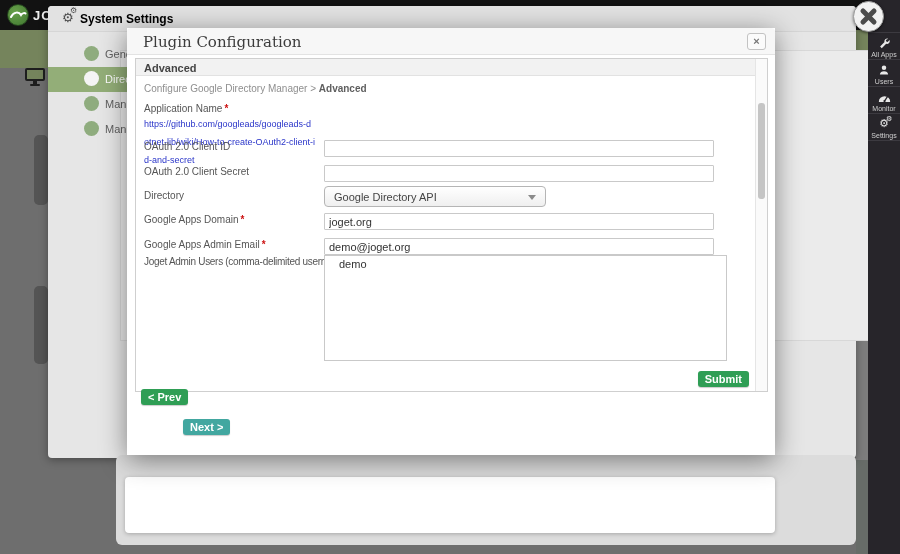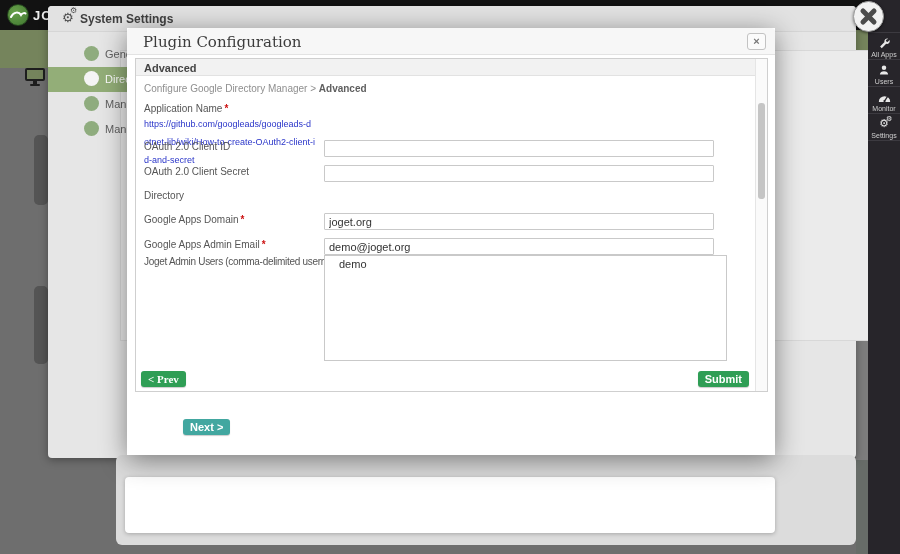--- a/index.html
+++ b/index.html
@@ -30,21 +30,21 @@
   .sb-stack{position:absolute;left:0;top:32px;width:32px;border-top:1px solid #3c3a40;}
 
   .big-close{position:absolute;left:853px;top:1px;width:31px;height:31px;border-radius:50%;
              background:#f2f2f2;border:1px solid #9a9a9a;box-shadow:0 1px 3px rgba(0,0,0,.5);}
 
   
   .settings-panel{position:absolute;left:48px;top:6px;width:808px;height:452px;background:#e6e6e6;
                   border-radius:4px;box-shadow:0 2px 8px rgba(0,0,0,.35);}
   .sp-header{position:absolute;left:0;top:0;width:100%;height:26px;background:#e2e2e2;
              border-bottom:1px solid #d6d6d6;border-radius:4px 4px 0 0;}
-  .sp-title{position:absolute;left:32px;top:6px;font-size:12px;font-weight:bold;color:#404040;}
+  .sp-title{position:absolute;left:32px;top:6px;font-size:12px;font-weight:bold;color:#000000;}
   .sp-gear{position:absolute;left:14px;top:4px;font-family:"DejaVu Sans",sans-serif;color:#4d4d4d;font-size:13px;}
   .sp-gear .g2{position:absolute;left:8px;top:-4px;font-size:8px;}
   .panel-card{position:absolute;left:72px;top:44px;width:780px;height:291px;background:#ebebeb;
               border:1px solid #d8d8d8;}
   .menu{position:absolute;left:0;top:36px;width:230px;}
   .menu-item{position:relative;height:25px;cursor:pointer;}
   .menu-item .dot{position:absolute;left:36px;top:4px;width:15px;height:15px;border-radius:50%;background:#8fac7e;}
   .menu-item .mlabel{position:absolute;left:57px;top:6px;font-size:11px;color:#5f5f5f;white-space:nowrap;}
   .menu-item.active{background:#93ae78;}
   .menu-item.active .dot{background:#f4f4f4;}
@@ -169,39 +169,43 @@
       </div>
       <div class="f-link" style="top:56px;">https://github.com/googleads/googleads-dotnet-lib/wiki/How-to-create-OAuth2-client-id-and-secret</div>
 
       <div class="f-label" style="top:82px;">OAuth 2.0 Client ID</div>
       <input class="txt-input" style="top: 81px;" value="">
 
       <div class="f-label" style="top:107px;">OAuth 2.0 Client Secret</div>
       <input class="txt-input" style="top: 106px;" value="">
 
       <div class="f-label" style="top:131px;text-align:center;">Directory</div>
+      <div class="sel" style="top:127px;">
+        <span class="sel-text">Google Directory API</span>
+        <span class="caret"></span>
+      </div>
 
       <div class="f-label" style="top:155px;">
         <span>Google Apps Domain</span><span class="req">*</span>
       </div>
       <input class="txt-input" style="top: 154px;" value="joget.org">
 
       <div class="f-label" style="top:180px;">
         <span>Google Apps Admin Email</span><span class="req">*</span>
       </div>
       <input class="txt-input" style="top: 179px;" value="demo@joget.org">
 
       <div class="f-label" style="top:197px;letter-spacing:-0.3px;">Joget Admin Users (comma-delimited usernames)</div>
       <textarea class="tarea" style="top: 196px; padding-left: 14px;">demo</textarea>
 
       <div class="form-scrollbar-track">
         <div class="form-scrollbar-thumb"></div>
       </div>
 
-      <button class="btn btn-green" style="left:5px;top:312px;font-family:Liberation Serif, serif;">&lt; Prev</button>
+      <button class="btn btn-green" style="left:5px;top:330px;">&lt; Prev</button>
       <button class="btn btn-teal" style="left:47px;top:312px;">Next &gt;</button>
       <button class="btn btn-green" style="right:18px;top:312px;margin-left:20px;">Submit</button>
     </div>
   </div>
 
   <div class="right-sidebar">
     <div class="sb-stack">
       <div class="sb-item">
         <span class="ic">
           <svg width="12" height="12" viewBox="0 0 16 16">

